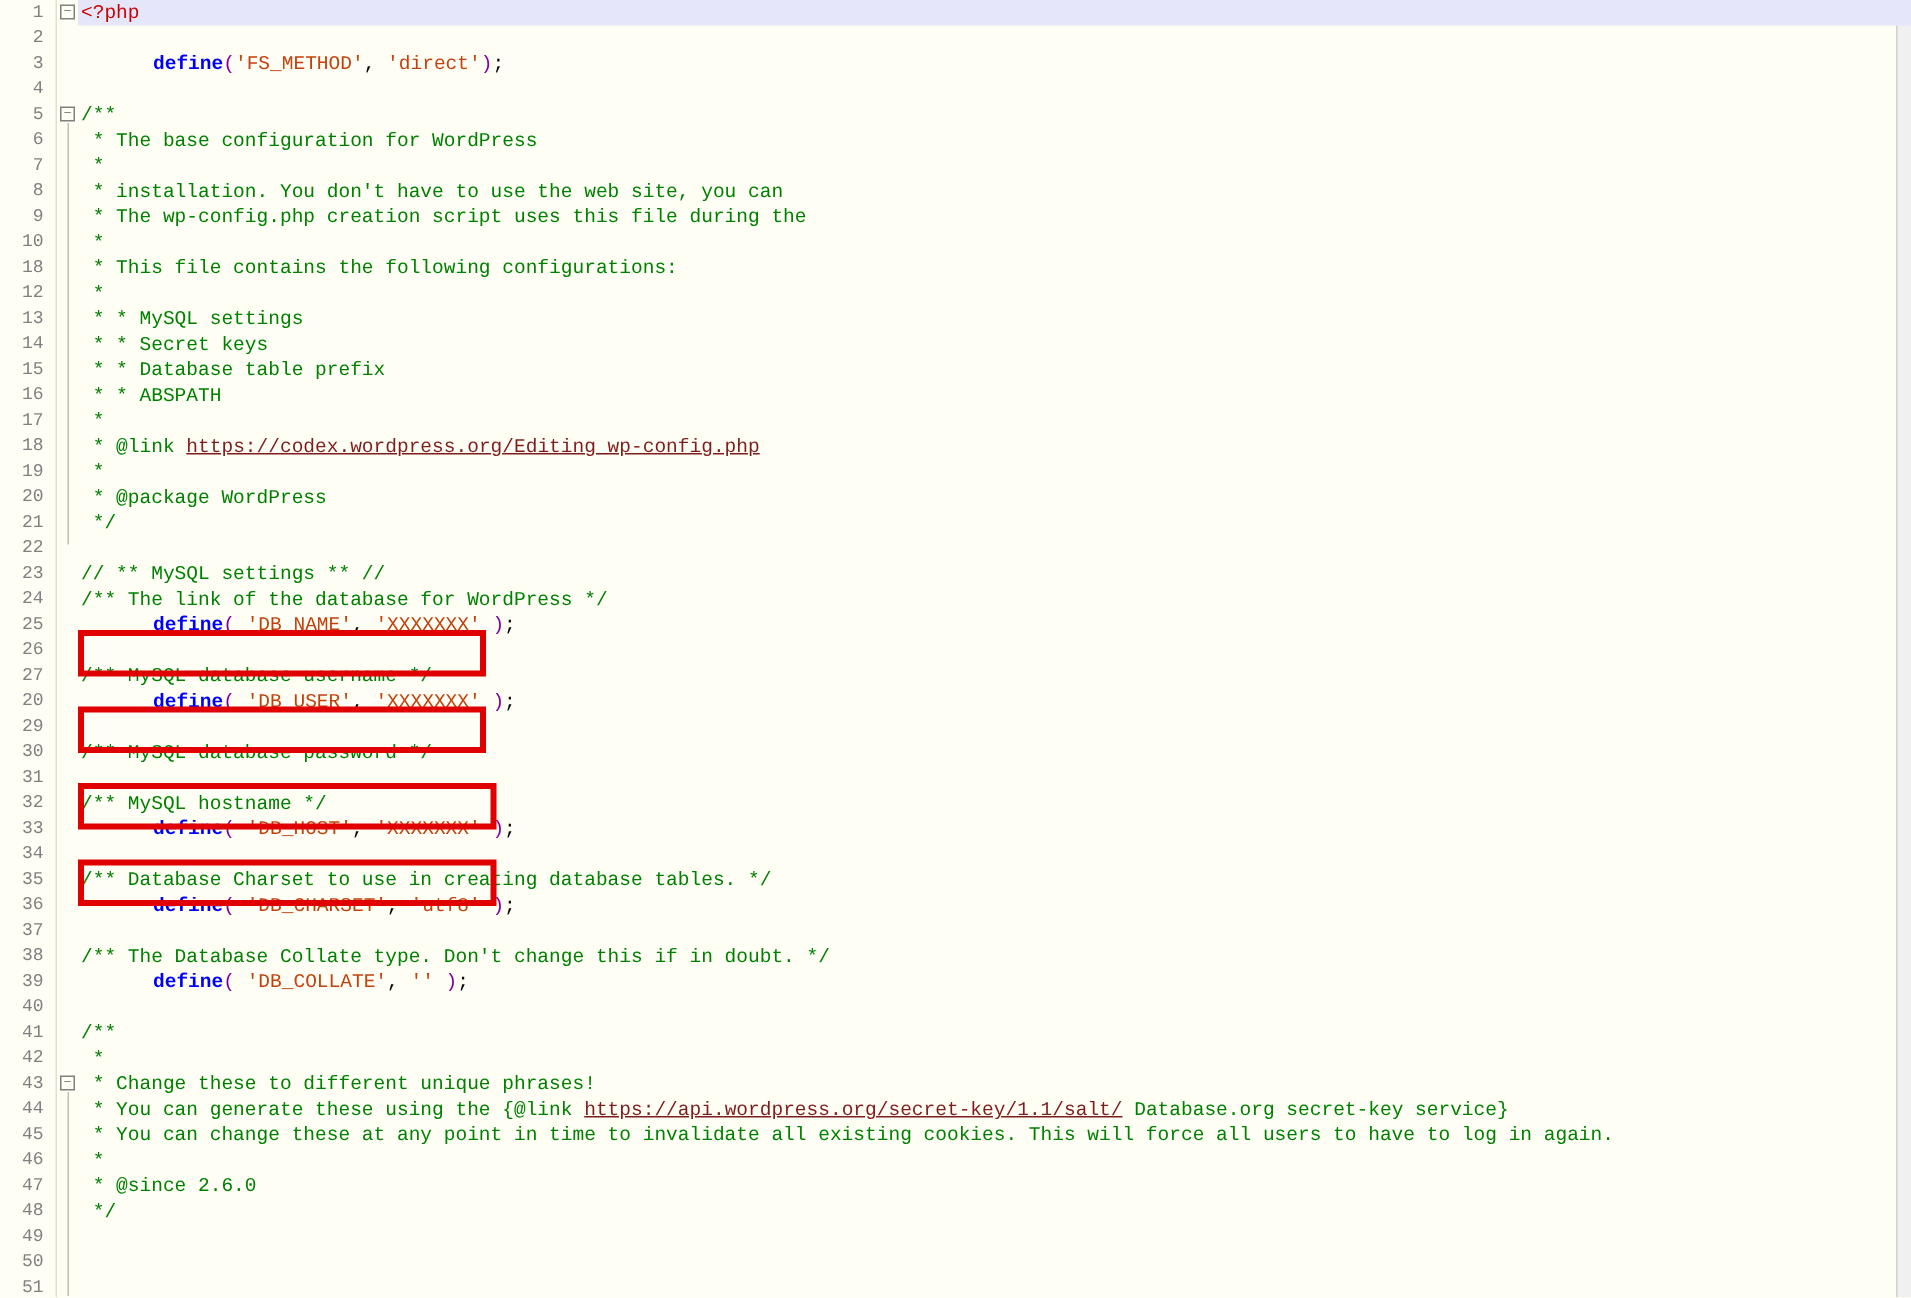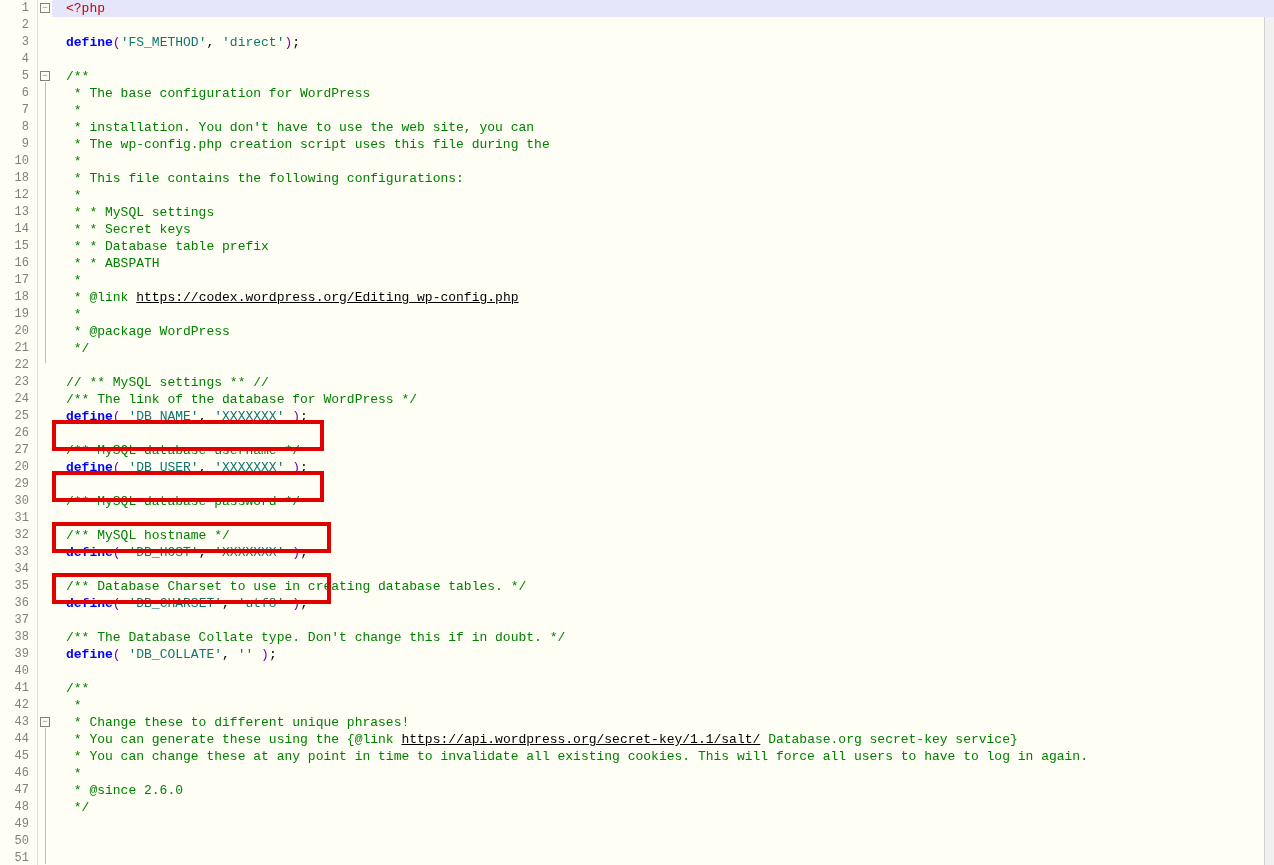--- a/index.html
+++ b/index.html
@@ -53,29 +53,29 @@
 .code {
   flex: 1;
   background: #fefef5;
   position: relative;
   overflow: hidden;
 }
 .code .row {
   height: 17px;
   line-height: 17px;
   white-space: pre;
-  padding-left: 14px;
+  padding-left: 2px;
   position: relative;
 }
 .row.hl { background: #e6e6fa; }
 .tok-tag { color: #cc0000; }
-.tok-kw { color: #0000ff; font-weight: bold; }
-.tok-str { color: #0f766e; }
+.tok-kw { color: #0000ff; font-weight: bold; margin-left: 48px; }
+.tok-str { color: #c2410c; }
 .tok-cmt { color: #008000; }
-.tok-link { color: #000000; text-decoration: underline; }
+.tok-link { color: #7f1d1d; text-decoration: underline; }
 .tok-punc { color: #000000; }
 .tok-paren { color: #8000a0; }
 
 .redbox {
   position: absolute;
   border: 4px solid #e00000;
   pointer-events: none;
   z-index: 5;
 }
 .rb1 { left: 52px; top: 420px; width: 272px; height: 31px; }

